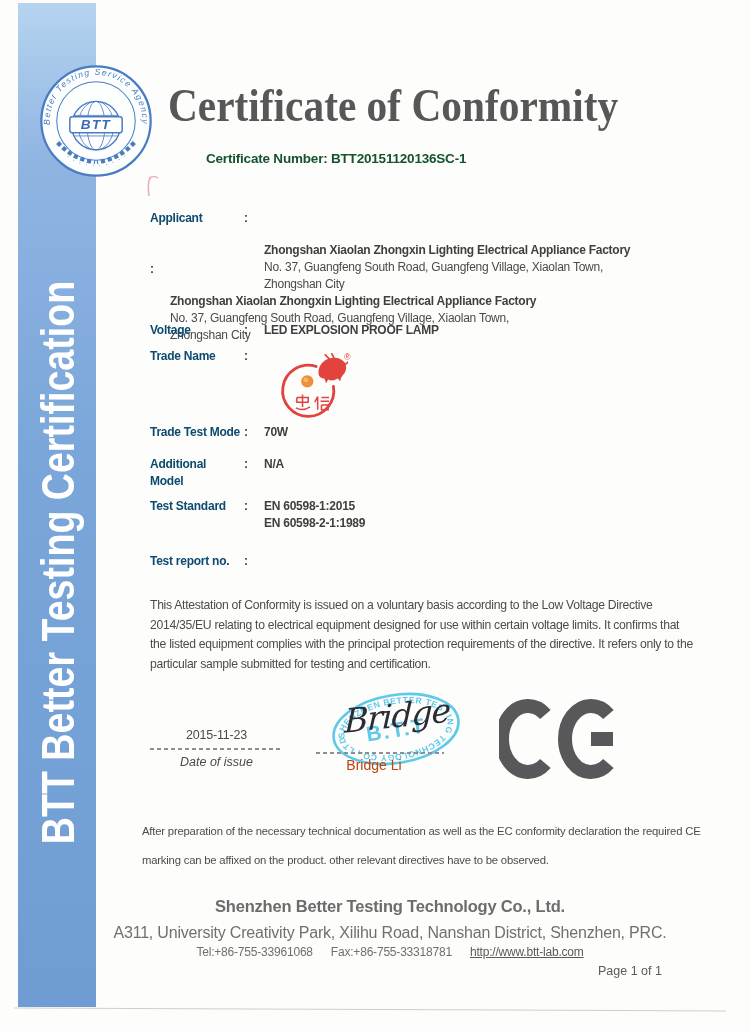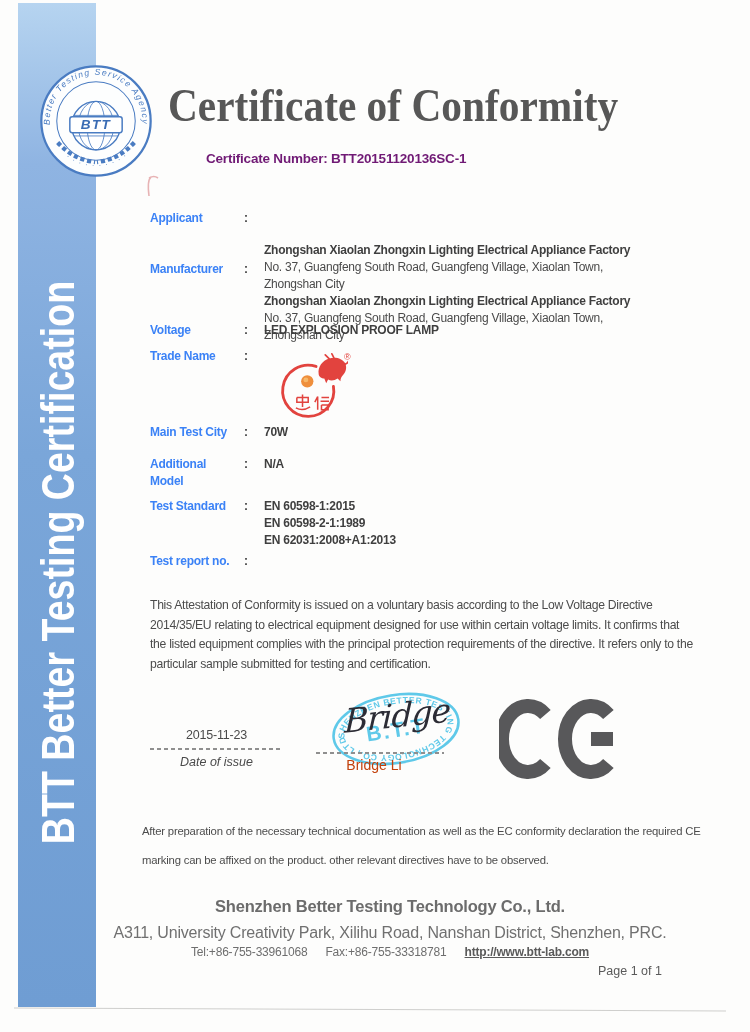--- a/index.html
+++ b/index.html
@@ -19,26 +19,26 @@
   }
   
   .badge{position:absolute;left:39px;top:64px;width:114px;height:114px;}
   
   .title{
     position:absolute;left:168px;top:78px;font-family:"Liberation Serif", serif;
     font-weight:bold;font-size:47px;color:#575757;white-space:nowrap;
     transform:scaleX(0.88);transform-origin:left top;letter-spacing:0px;
   }
   .cert-number{
-    position:absolute;left:206px;top:151px;font-size:13.5px;font-weight:bold;color:#701a75;letter-spacing:-0.2px;
+    position:absolute;left:206px;top:151px;font-size:13.5px;font-weight:bold;color:#14532d;letter-spacing:-0.2px;
   }
   .red-mark{position:absolute;left:144px;top:174px;width:18px;height:26px;opacity:.75;}
   
   .row{position:absolute;left:150px;right:40px;display:flex;font-size:12px;line-height:17px;letter-spacing:-0.25px;}
-  .flabel{flex:0 0 94px;font-weight:bold;color:#3b82f6;}
+  .flabel{flex:0 0 94px;font-weight:bold;color:#0c4a6e;}
   .fcolon{flex:0 0 20px;font-weight:bold;color:#3f3f3f;}
   .fvalue{flex:1;color:#4a4a4a;}
   .bold{font-weight:bold;color:#3f3f3f;}
   .nowrap{white-space:nowrap;margin-top:32px;}
   .trade-logo{position:absolute;left:276px;top:352px;width:72px;height:70px;}
   .reg-mark{position:absolute;left:344px;top:352px;font-size:9px;color:#e2433e;}
   
   .attestation{position:absolute;left:150px;top:596px;width:548px;font-size:12.2px;line-height:19.5px;letter-spacing:-0.3px;color:#4c4c4c;}
   .footer-note{position:absolute;left:142px;top:817px;width:560px;font-size:11.3px;line-height:29px;letter-spacing:-0.2px;color:#4c4c4c;}
   
@@ -51,21 +51,21 @@
     font-size:33px;color:#2c2c35;transform:rotate(-6deg) skewX(-8deg);letter-spacing:-1px;
   }
   .signer-name{position:absolute;left:312px;top:757px;width:124px;text-align:center;font-size:14px;color:#c2410c;}
   .ce{position:absolute;left:499px;top:698px;width:126px;height:82px;}
   
   .company{position:absolute;left:90px;top:897px;width:600px;text-align:center;}
   .company-name{font-size:16.5px;font-weight:bold;color:#6c6c6c;letter-spacing:-0.2px;}
   .company-address{margin-top:8px;font-size:16px;color:#707070;letter-spacing:-0.2px;}
   .company-contact{margin-top:3px;font-size:12px;color:#6e6e6e;letter-spacing:-0.2px;}
   .company-contact .sep{display:inline-block;width:18px;}
-  .website{text-decoration:underline;color:#5a5a5a;font-weight:bold;}
+  .website{text-decoration:underline;color:#5a5a5a;}
   .page-num{position:absolute;left:598px;top:964px;font-size:12.5px;color:#5a5a5a;}
   .scan-edge-bottom{position:absolute;left:14px;top:1009px;width:712px;height:1px;background:#cfcfcd;transform:rotate(0.25deg);}
 </style>
 </head>
 <body>
 
 <div class="page">
 
   <div class="sidebar">
     <div class="sidebar-text">BTT Better Testing Certification</div>
@@ -121,21 +121,20 @@
     <div class="flabel">Applicant</div>
     <div class="fcolon">:</div>
     <div class="fvalue">
       <div class="bold nowrap">Zhongshan Xiaolan Zhongxin Lighting Electrical Appliance Factory</div>
       <div>No. 37, Guangfeng South Road, Guangfeng Village, Xiaolan Town,</div>
       <div>Zhongshan City</div>
     </div>
   </div>
 
   <div class="row" style="top:261px">
-    <div class="flabel">Manufacturer</div>
     <div class="fcolon">:</div>
     <div class="fvalue">
       <div class="bold nowrap">Zhongshan Xiaolan Zhongxin Lighting Electrical Appliance Factory</div>
       <div>No. 37, Guangfeng South Road, Guangfeng Village, Xiaolan Town,</div>
       <div>Zhongshan City</div>
     </div>
   </div>
 
   <div class="row" style="top:322px">
     <div class="flabel">Voltage</div>
@@ -157,41 +156,40 @@
     <circle cx="31.5" cy="28.5" r="2.6" fill="#f7b869"></circle>
 
     <g stroke="#e2433e" stroke-width="1.6" fill="none">
       <path d="M 28 44 V 57 M 22 47 H 34 V 52 H 22 V 47 M 21 58 Q 28 62 36 57"></path>
       <path d="M 44 46 Q 42 50 41 52 M 44 46 V 60 M 48 47 H 56 M 47 51 H 56 M 48 55 H 55 V 60 H 48 V 55"></path>
     </g>
   </svg>
   <div class="reg-mark">®</div>
 
   <div class="row" style="top:424px">
-    <div class="flabel">Main Test City</div>
+    <div class="flabel">Trade Test Mode</div>
     <div class="fcolon">:</div>
     <div class="fvalue bold">70W</div>
   </div>
 
   <div class="row" style="top:456px">
     <div class="flabel">
       <div>Additional</div>
       <div>Model</div>
     </div>
     <div class="fcolon">:</div>
     <div class="fvalue bold">N/A</div>
   </div>
 
   <div class="row" style="top:498px">
     <div class="flabel">Test Standard</div>
     <div class="fcolon">:</div>
     <div class="fvalue">
       <div class="bold">EN 60598-1:2015</div>
       <div class="bold">EN 60598-2-1:1989</div>
-      <div class="bold">EN 62031:2008+A1:2013</div>
     </div>
   </div>
 
   <div class="row" style="top:553px">
     <div class="flabel">Test report no.</div>
     <div class="fcolon">:</div>
   </div>
 
   <div class="attestation">This Attestation of Conformity is issued on a voluntary basis according to the Low Voltage Directive 2014/35/EU relating to electrical equipment designed for use within certain voltage limits. It confirms that the listed equipment complies with the principal protection requirements of the directive. It refers only to the particular sample submitted for testing and certification.</div>
 

